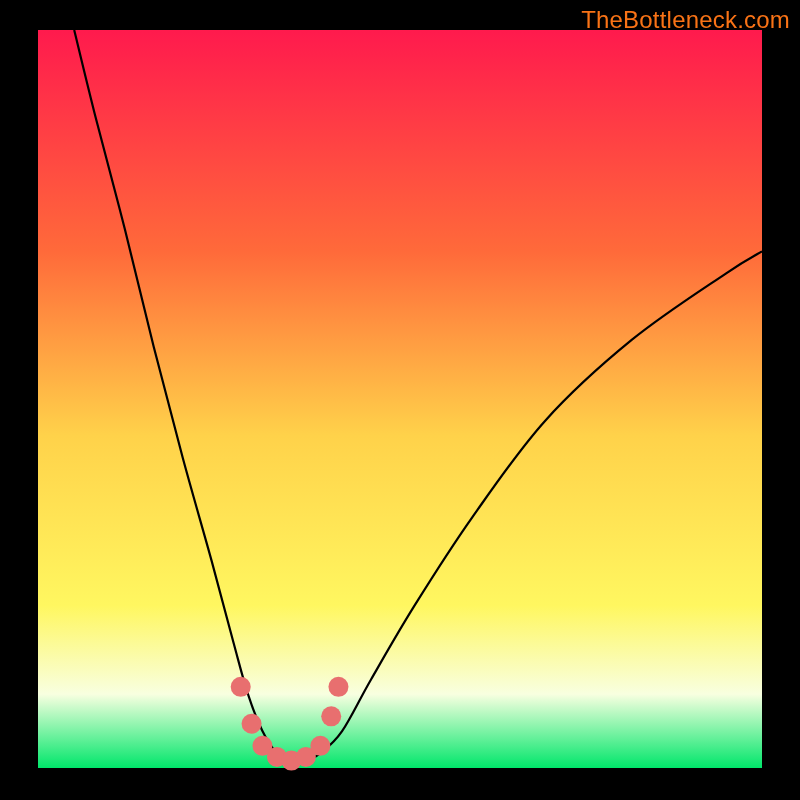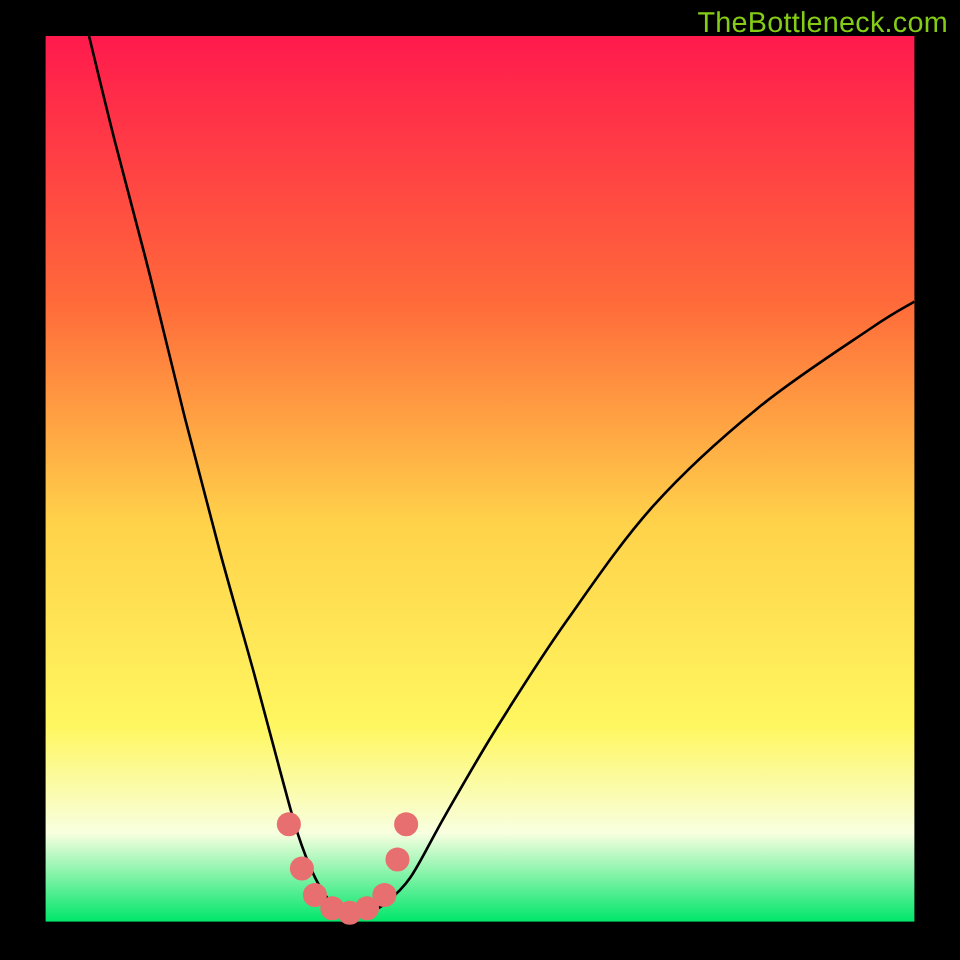--- a/index.html
+++ b/index.html
@@ -13,21 +13,21 @@
   }
   .stage {
     position: relative;
     width: 800px;
     height: 800px;
   }
   .watermark {
     position: absolute;
     top: 6px;
     right: 10px;
-    color: #84cc16;
+    color: #f97316;
     font-size: 24px;
     font-weight: 400;
     letter-spacing: 0.2px;
     z-index: 10;
   }
   svg {
     display: block;
   }
 </style>
 </head>

